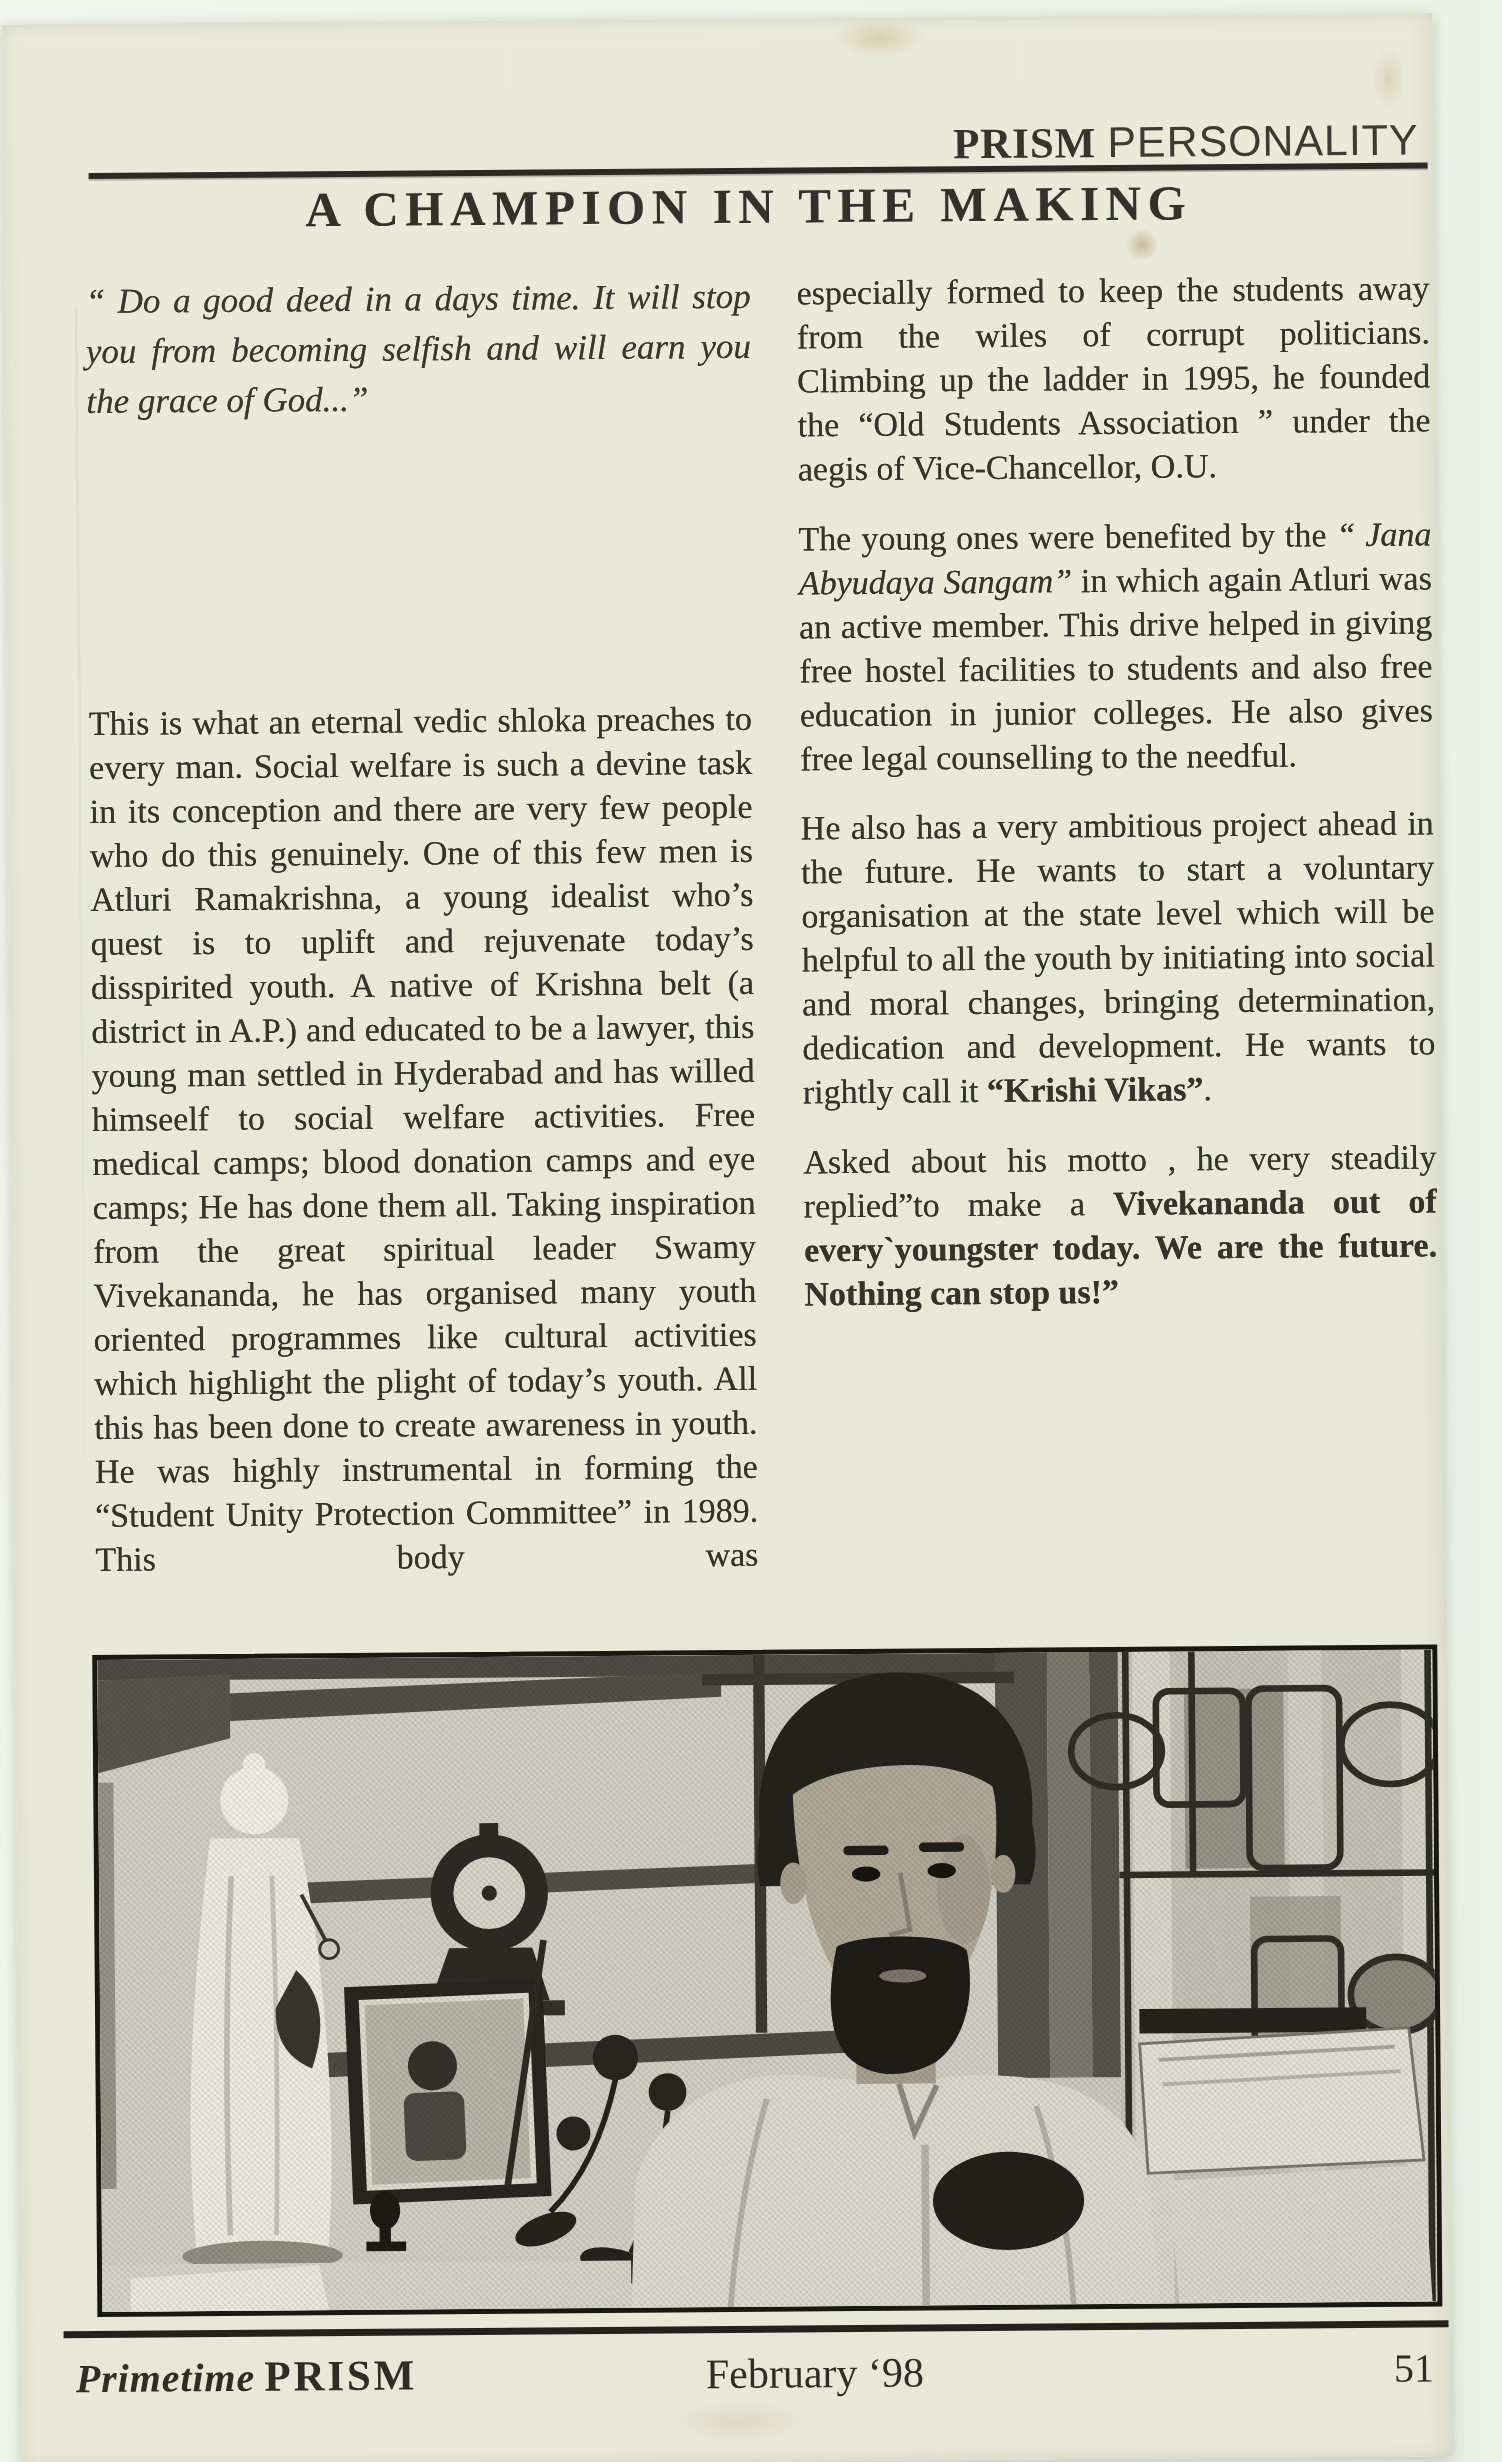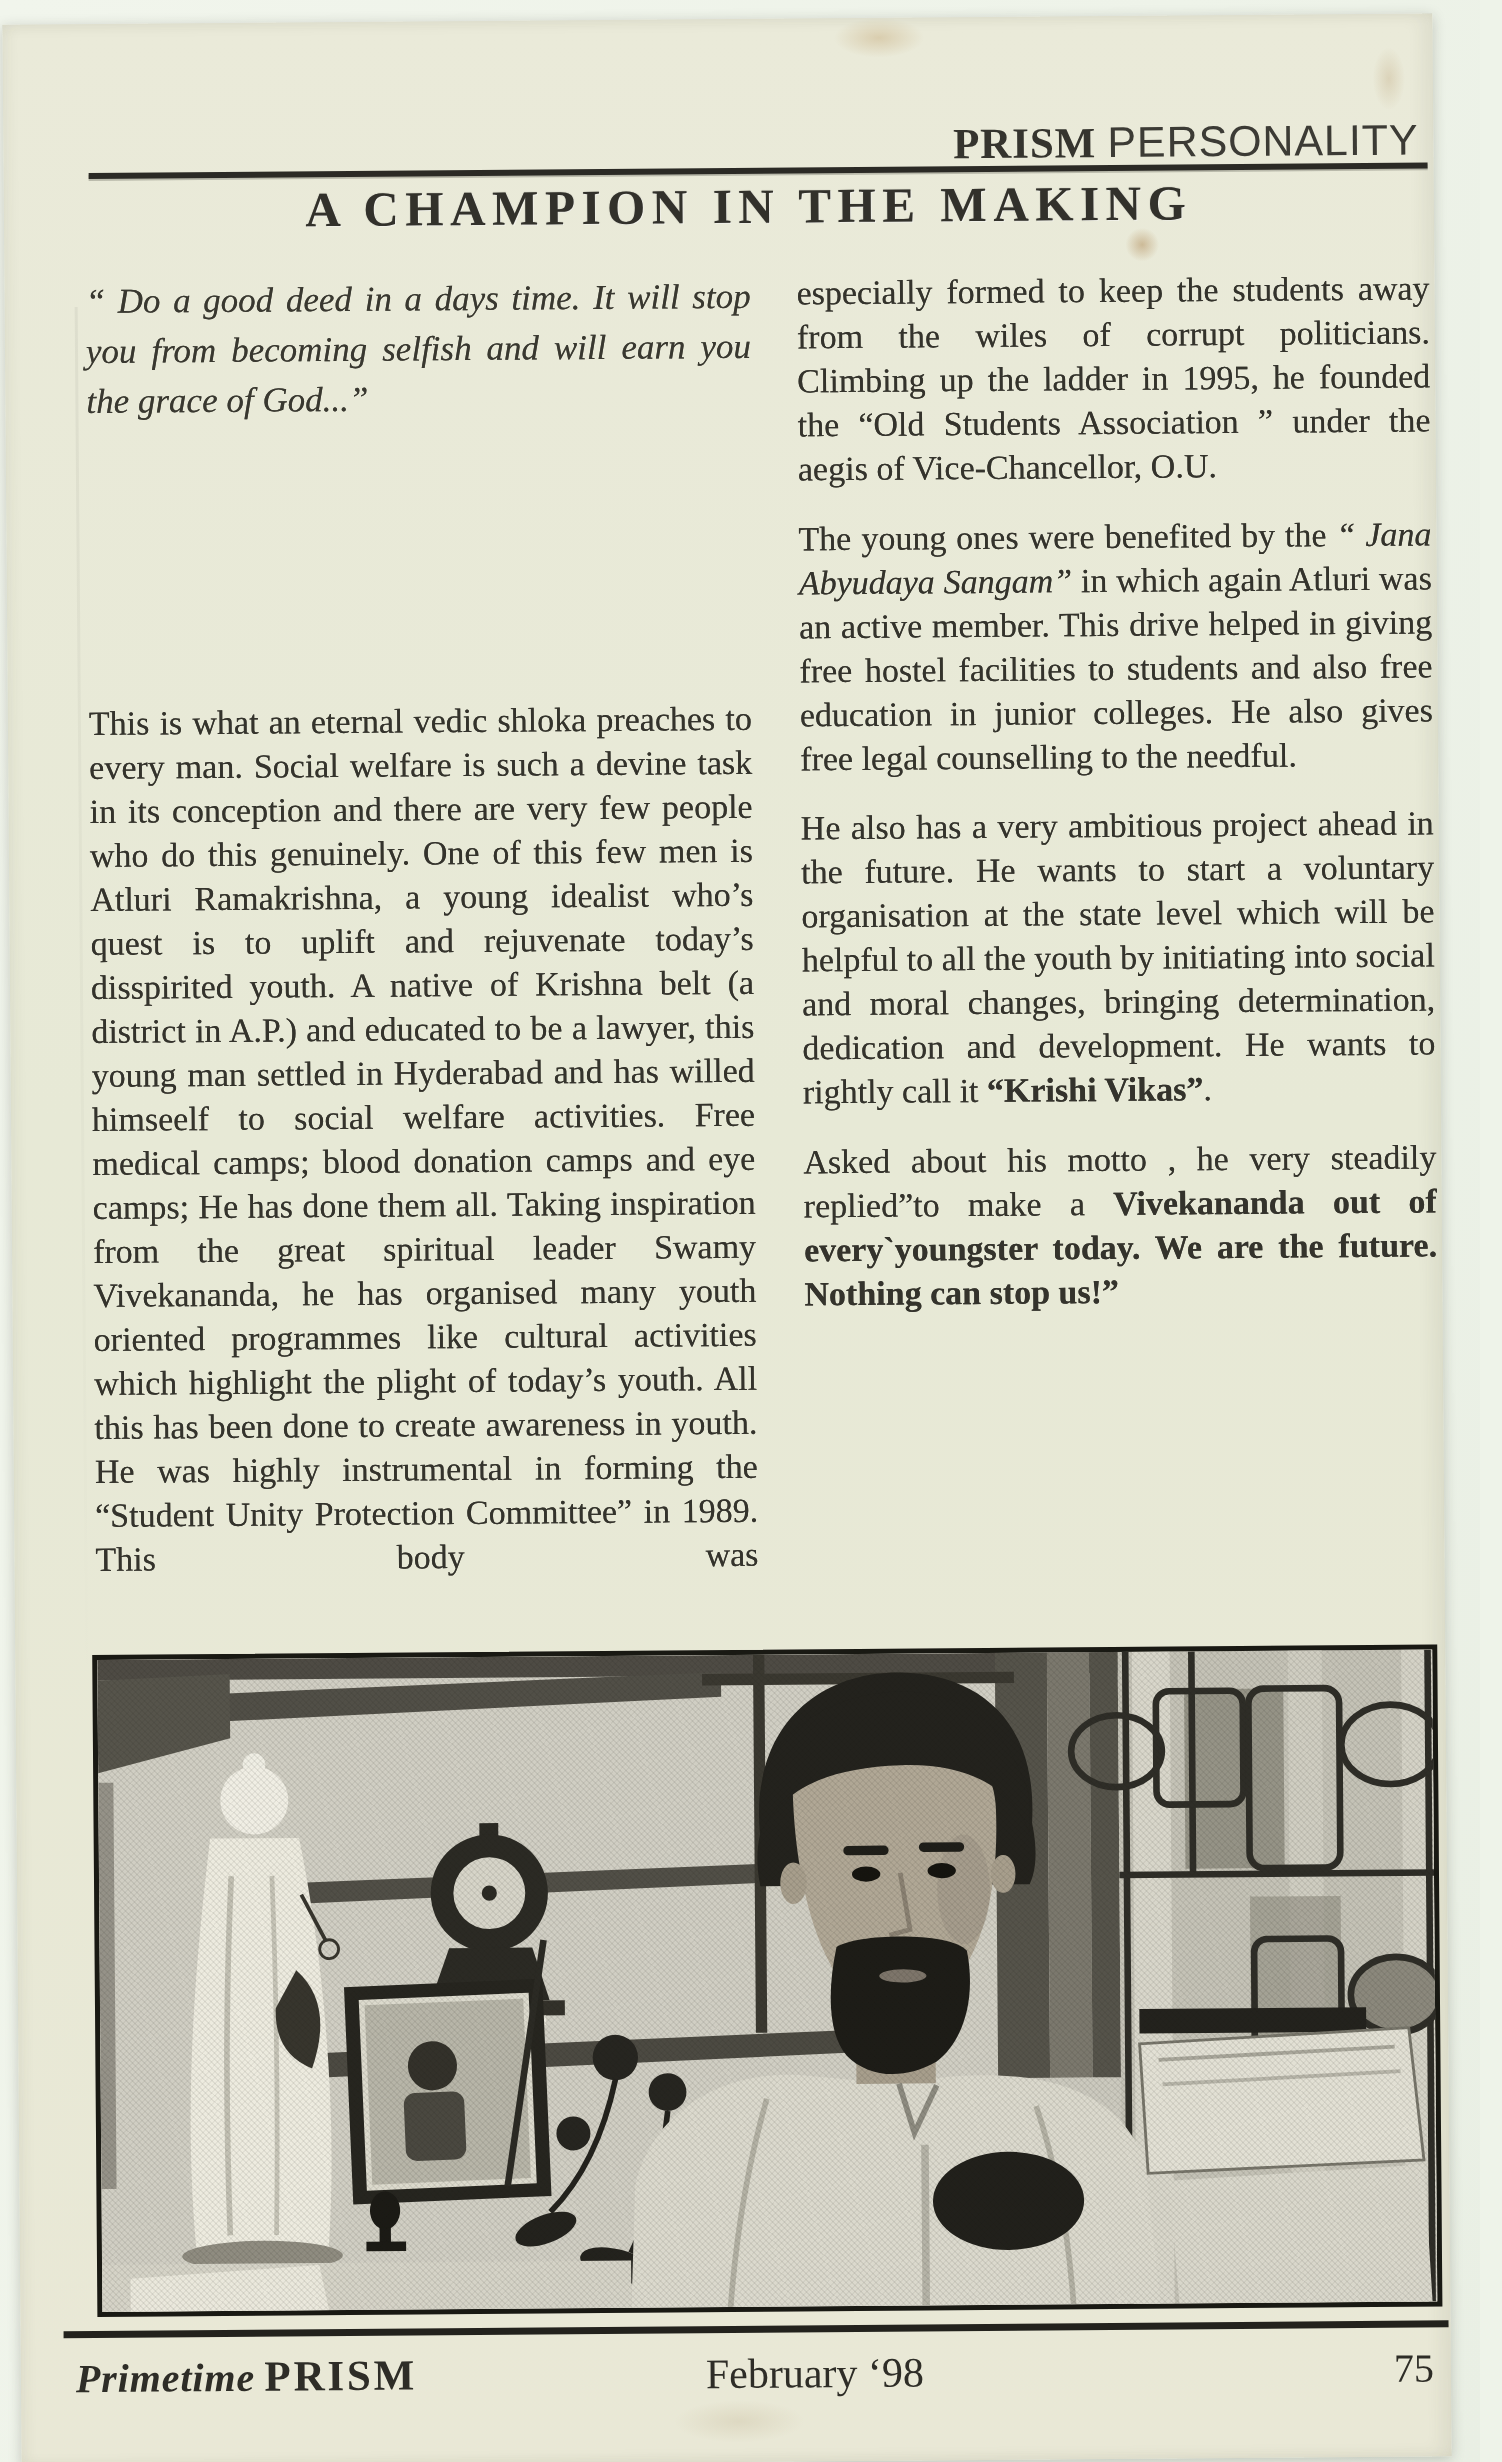--- a/index.html
+++ b/index.html
@@ -207,21 +207,21 @@
       </svg>
       <div class="halftone"></div>
     </div>
 
     <div class="foot-rule"></div>
     <div class="footer">
       <div class="f-left">
         <span class="script">Primetime</span><span class="fbrand">PRISM</span>
       </div>
       <div class="f-center">February ‘98</div>
-      <div class="f-right">75</div>
+      <div class="f-right">51</div>
     </div>
 
     <div class="stain s1"></div>
     <div class="stain s2"></div>
     <div class="stain s3"></div>
     <div class="stain s4"></div>
   </div>
 </div>
 
 

